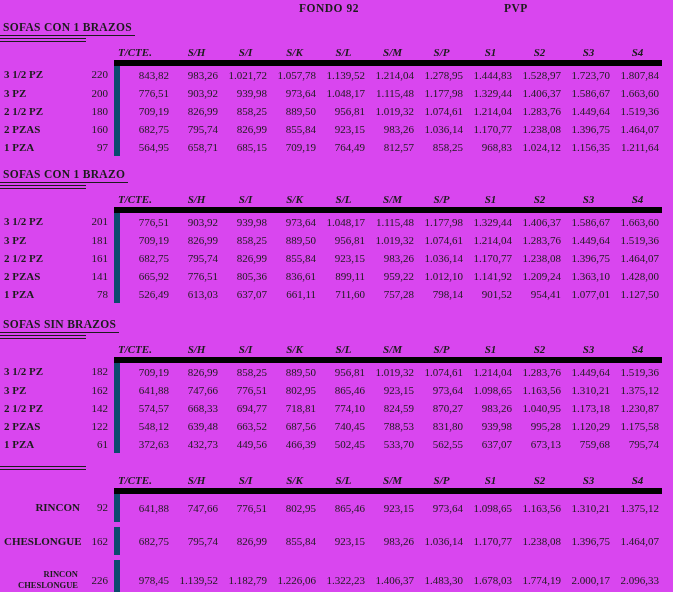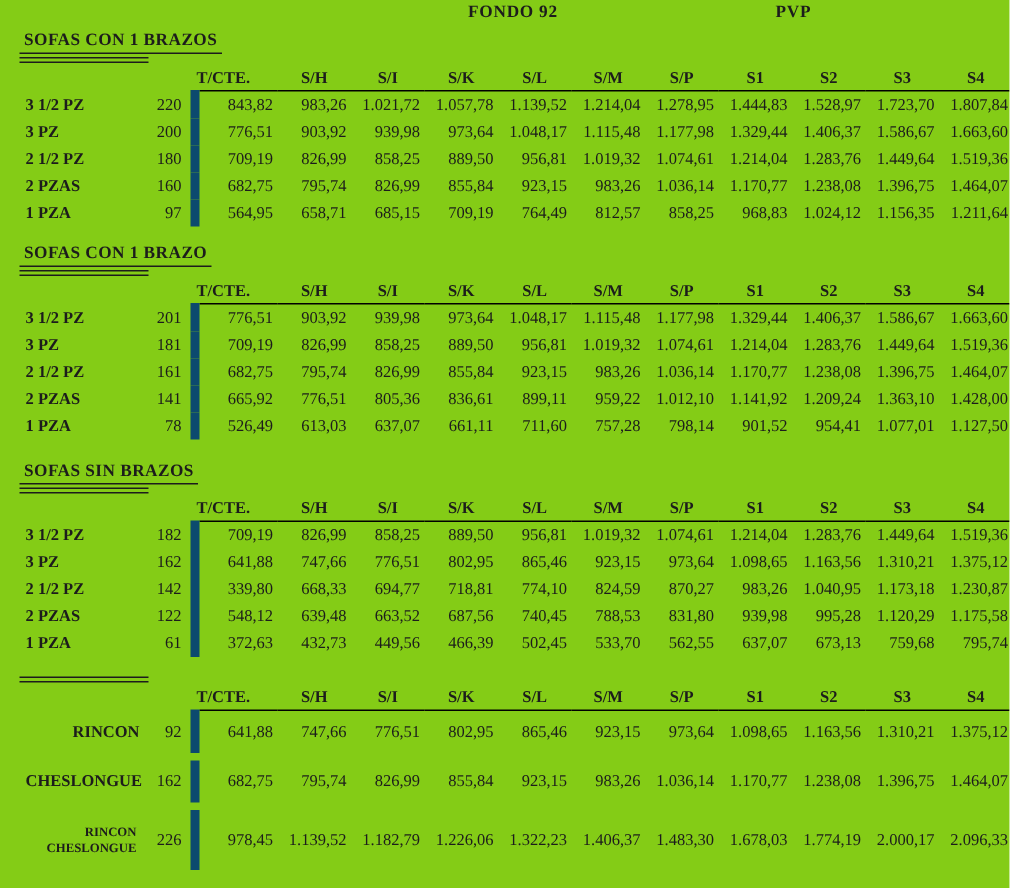--- a/index.html
+++ b/index.html
@@ -1,26 +1,25 @@
 <!DOCTYPE html>
 <html><head>
 <meta charset="utf-8">
 <style>
   html, body { margin: 0; padding: 0; background: #ffffff; }
   .sheet {
     position: relative;
     width: 673px;
     height: 592px;
-    background: #84cc16;
+    background: #d946ef;
     color: #1c1c1c;
     font-family: "Liberation Serif", "DejaVu Serif", serif;
     font-size: 11px;
     overflow: hidden;
     box-sizing: border-box;
-    padding-left: 13px;
   }
   .top-labels { position: relative; height: 16px; }
   .grp-label {
     position: absolute;
     top: 2px;
     font-weight: bold;
     font-size: 11.5px;
     letter-spacing: 0.5px;
     white-space: nowrap;
   }
@@ -61,22 +60,23 @@
   col.c-size  { width: 37px; }
   col.c-tcte  { width: 55px; }
   col.c-val   { width: 49px; }
 
   th, td { padding: 0; margin: 0; font-weight: normal; vertical-align: middle; }
 
   th.colh {
     font-weight: bold;
     text-align: center;
     height: 17px;
-    border-bottom: 1px solid #000000;
+    border-bottom: 6px solid #000000;
     font-size: 11px;
+    font-style: italic;
   }
   th.colh.first { text-align: left; padding-left: 1px; }
   th.blank { border-bottom: none; }
 
   td { height: 18px; }
   td.lbl {
     font-weight: bold;
     text-align: left;
     padding-left: 4px;
     white-space: nowrap;
@@ -399,21 +399,21 @@
               <td class="val">923,15</td>
               <td class="val">973,64</td>
               <td class="val">1.098,65</td>
               <td class="val">1.163,56</td>
               <td class="val">1.310,21</td>
               <td class="val">1.375,12</td>
             </tr>
             <tr class="datarow">
               <td class="lbl">2 1/2 PZ</td>
               <td class="size">142</td>
-              <td class="val bar">339,80</td>
+              <td class="val bar">574,57</td>
               <td class="val">668,33</td>
               <td class="val">694,77</td>
               <td class="val">718,81</td>
               <td class="val">774,10</td>
               <td class="val">824,59</td>
               <td class="val">870,27</td>
               <td class="val">983,26</td>
               <td class="val">1.040,95</td>
               <td class="val">1.173,18</td>
               <td class="val">1.230,87</td>

